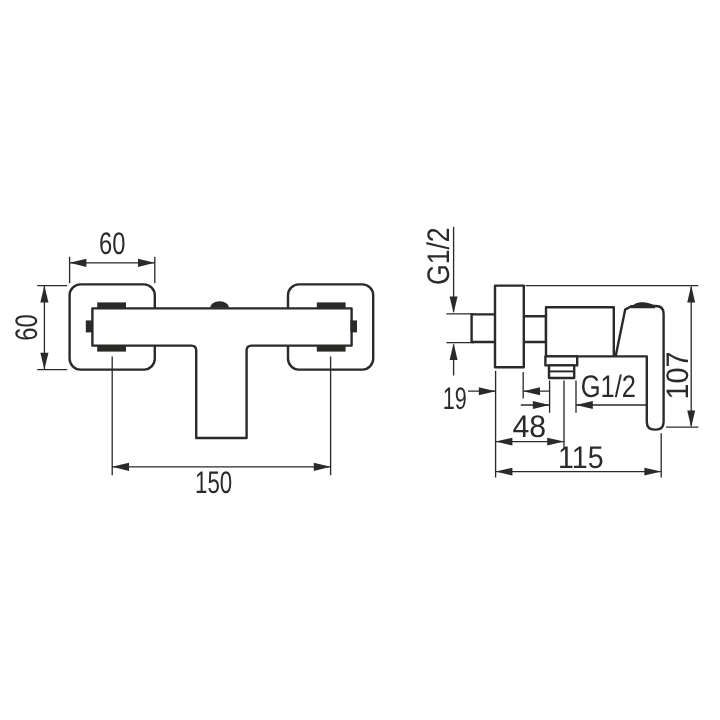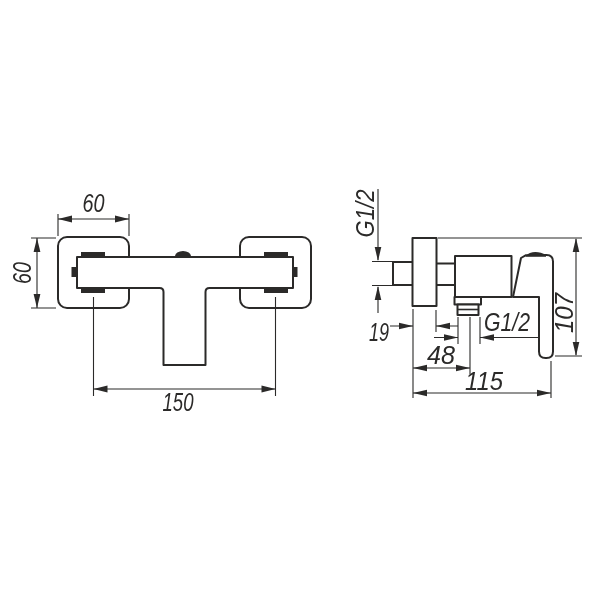--- a/index.html
+++ b/index.html
@@ -6,21 +6,20 @@
     margin: 0;
     padding: 0;
     background: #ffffff;
     width: 600px;
     height: 600px;
     overflow: hidden;
   }
   .drawing-wrap {
     width: 600px;
     height: 476px;
-    font-style: italic;
   }
   svg {
     display: block;
   }
   .part {
     fill: #ffffff;
     stroke: #2b2a29;
     stroke-width: 2;
     stroke-linejoin: round;
   }

